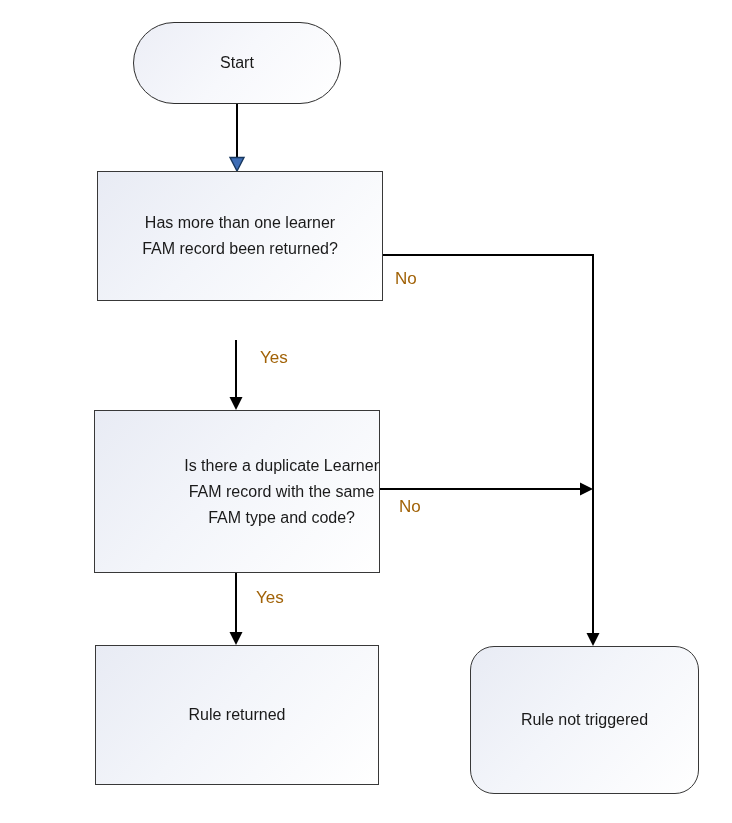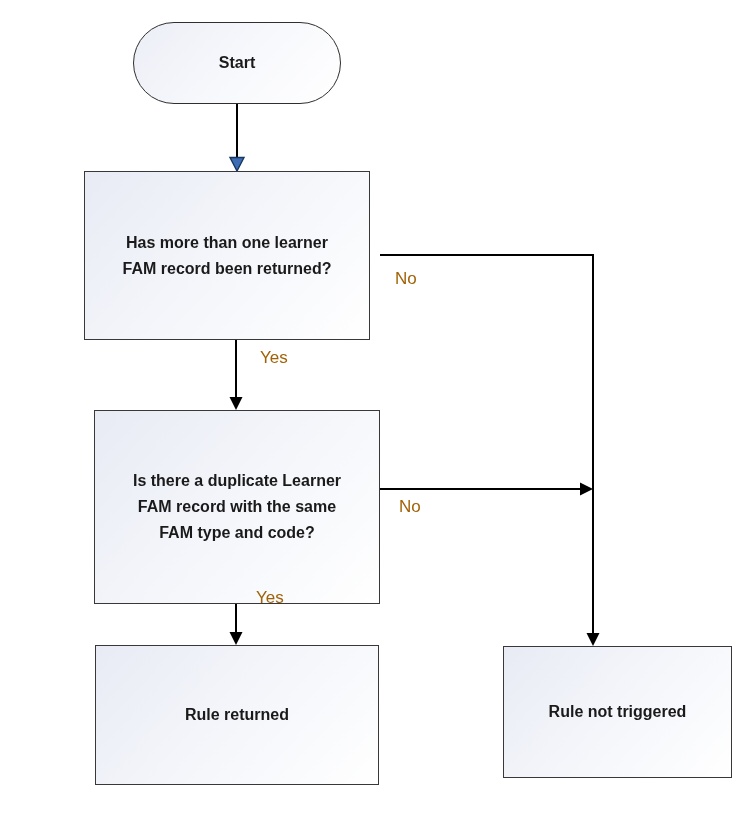--- a/index.html
+++ b/index.html
@@ -36,44 +36,43 @@
     stroke-width: 1.4;
   }
   .node {
     position: absolute;
     box-sizing: border-box;
     display: flex;
     align-items: center;
     justify-content: center;
     background: linear-gradient(133deg, #e8ebf4 0%, #f3f5fa 45%, #ffffff 100%);
     border: 1.6px solid #383838;
-    font-weight: bold;
   }
   .node-label {
     display: block;
     text-align: center;
     white-space: pre-line;
     font-size: 16px;
     line-height: 26px;
     color: #1a1a1a;
   }
   .stadium {
     left: 133px;
     top: 22px;
     width: 208px;
     height: 82px;
     border-radius: 41px;
     border-color: #2f2f2f;
     background: linear-gradient(133deg, #ecee f6 0%, #ffffff 100%);
     background: linear-gradient(133deg, #eceef6 0%, #f7f8fc 50%, #ffffff 100%);
   }
-  #node-q1 { left: 84px;  top: 171px; width: 286px; height: 169px; }
-  #node-q2 { left: 94px;  top: 410px; width: 286px; height: 194px; }
+  #node-q1 { left: 97px;  top: 171px; width: 286px; height: 130px; }
+  #node-q2 { left: 94px;  top: 410px; width: 286px; height: 163px; justify-content: flex-end; }
   #node-rt { left: 95px;  top: 645px; width: 284px; height: 140px; }
-  #node-rn { left: 503px; top: 646px; width: 229px; height: 132px; }
+  #node-rn { left: 470px; top: 646px; width: 229px; height: 148px; border-radius: 24px; }
   .edge-label {
     position: absolute;
     font-size: 17px;
     line-height: 22px;
     color: #a16207;
     white-space: nowrap;
   }
   #lbl-yes1 { left: 260px; top: 347px; }
   #lbl-no1  { left: 395px; top: 268px; }
   #lbl-yes2 { left: 256px; top: 587px; }

